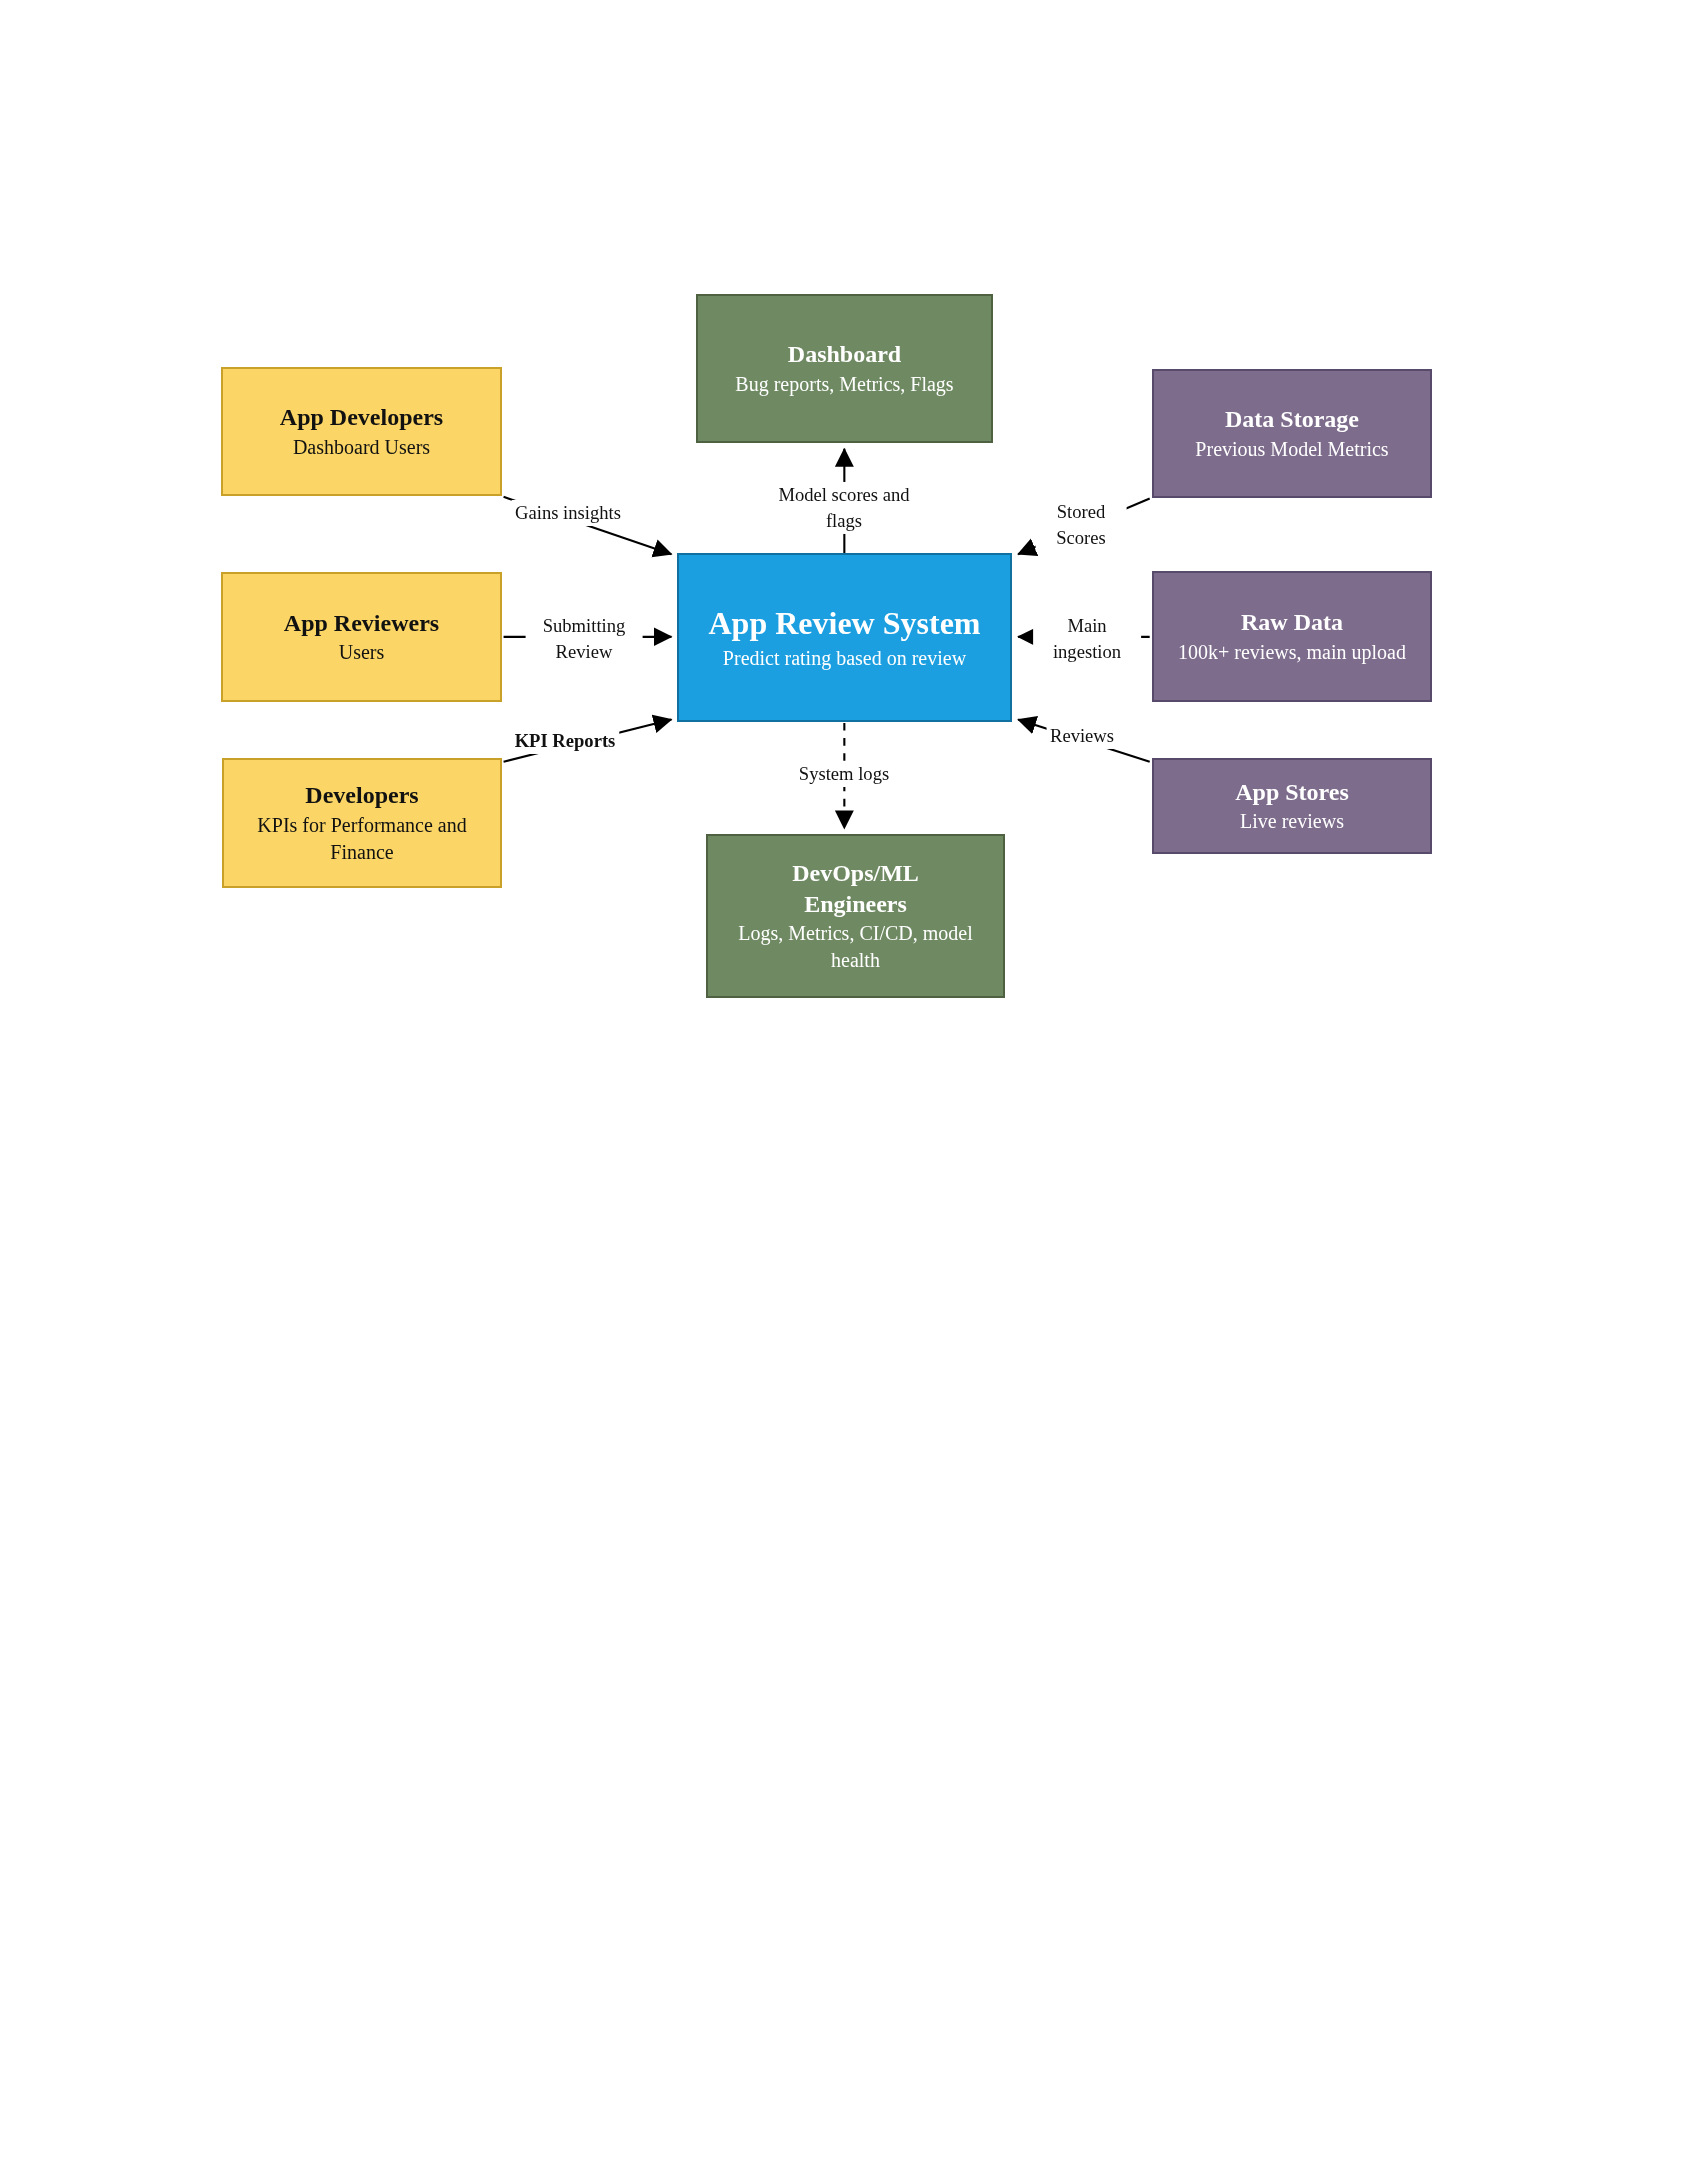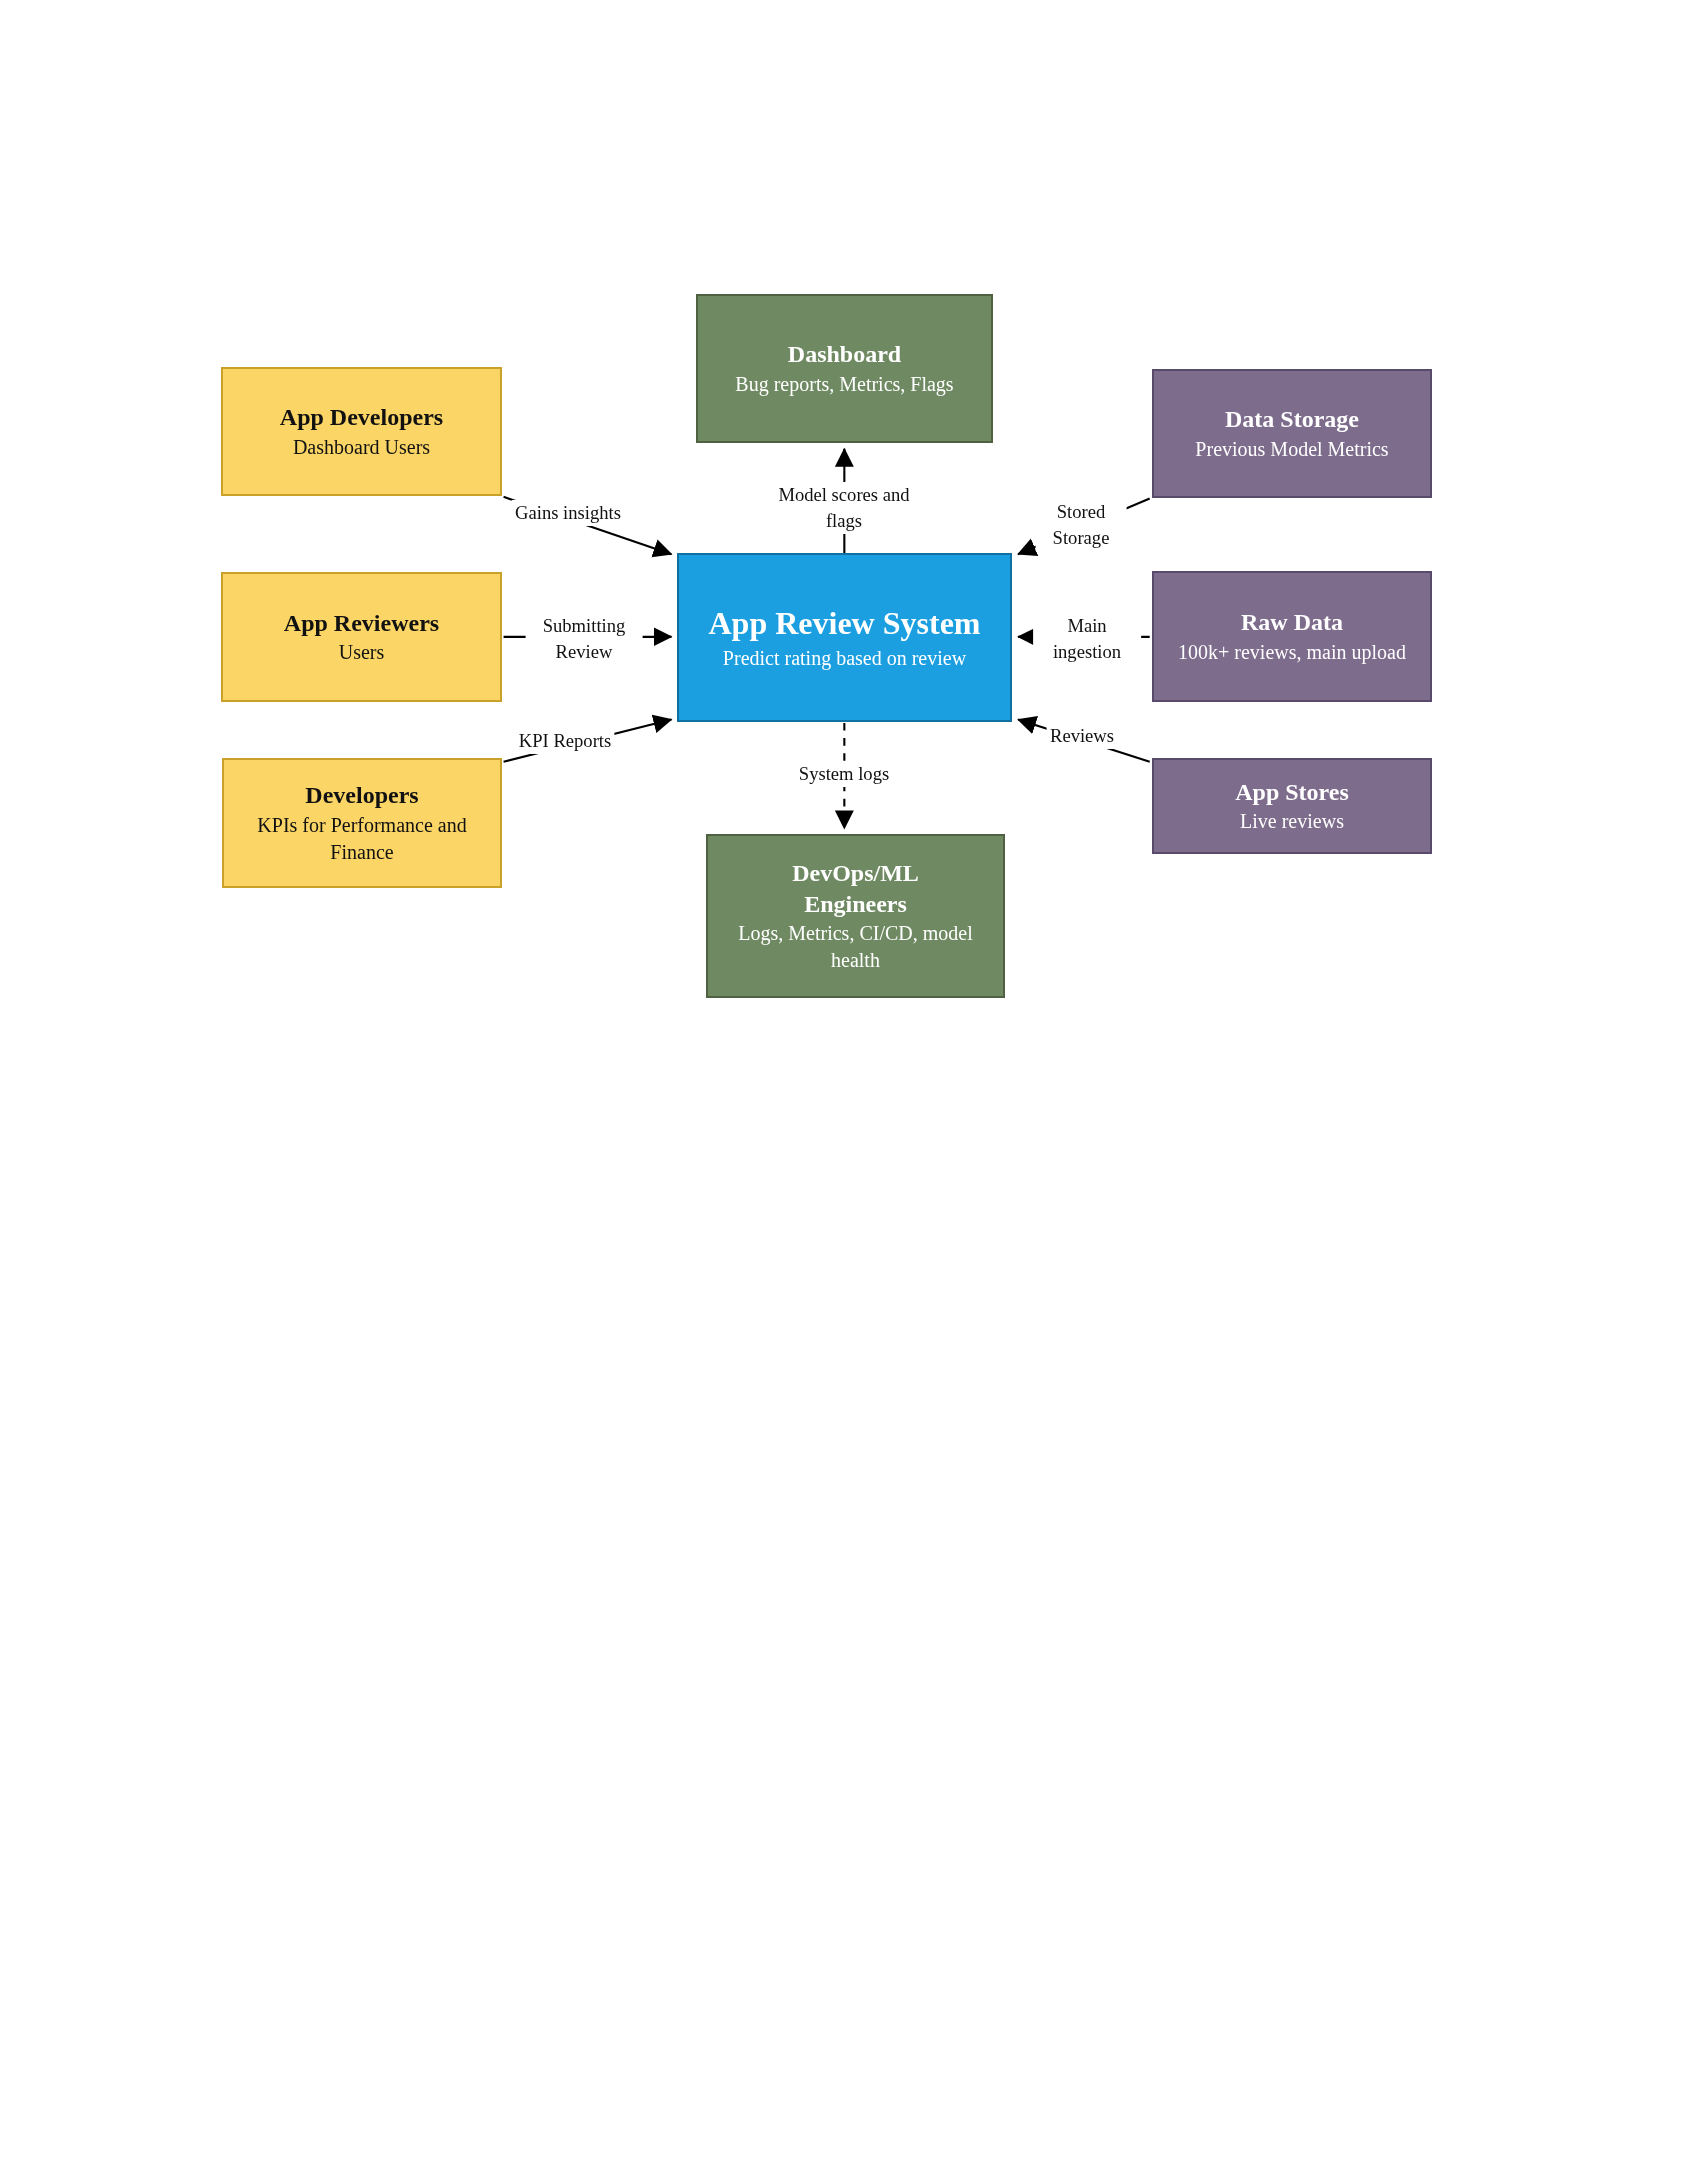--- a/index.html
+++ b/index.html
@@ -44,21 +44,21 @@
     background:#ffffff;
     color:#111111;
     font-size:18.6px;line-height:1.4;
     text-align:center;
     padding:0 3.4px;
     white-space:nowrap;
   }
   .edge-label.wrap{white-space:normal;}
   .l-gains_insights{left:568px;top:513px;}
   .l-submitting_review{left:584px;top:639px;width:110px;}
-  .l-kpi_reports{left:565px;top:741px;}
+  .l-kpi_reports{left:565px;top:741px;font-weight:bold;}
   .l-model_scores{left:844px;top:508px;width:135px;}
   .l-stored_scores{left:1081px;top:525px;width:84px;}
   .l-main_ingestion{left:1087px;top:639px;width:101px;}
   .l-reviews{left:1082px;top:736px;}
   .l-system_logs{left:844px;top:774px;}
 </style>
 </head>
 <body>
 
 <div id="canvas">
@@ -123,19 +123,19 @@
 
   <div class="node output n-devops_ml">
     <span class="title">DevOps/ML Engineers</span>
     <span class="sub">Logs, Metrics, CI/CD, model health</span>
   </div>
 
   <div class="edge-label l-gains_insights">Gains insights</div>
   <div class="edge-label wrap l-submitting_review">Submitting Review</div>
   <div class="edge-label l-kpi_reports">KPI Reports</div>
   <div class="edge-label wrap l-model_scores">Model scores and flags</div>
-  <div class="edge-label wrap l-stored_scores">Stored Storage</div>
+  <div class="edge-label wrap l-stored_scores">Stored Scores</div>
   <div class="edge-label wrap l-main_ingestion">Main ingestion</div>
   <div class="edge-label l-reviews">Reviews</div>
   <div class="edge-label l-system_logs">System logs</div>
 
 </div>
 
 
 </body></html>

